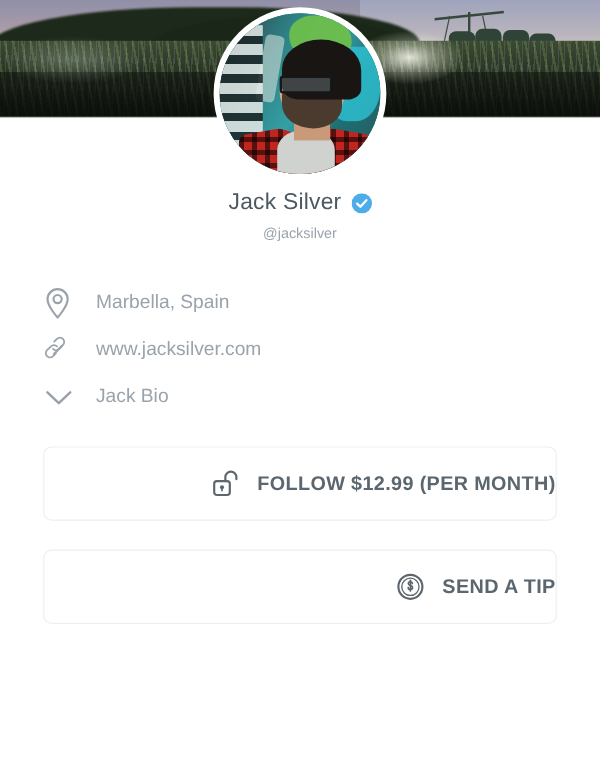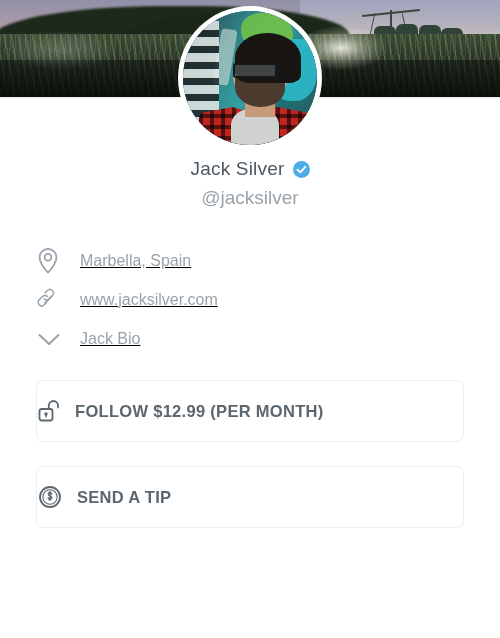--- a/index.html
+++ b/index.html
@@ -249,34 +249,33 @@
   }
   .verified {
     display: inline-flex;
     align-items: center;
     justify-content: center;
     width: 17px;
     height: 17px;
   }
   .handle {
     margin-top: 7px;
-    font-size: 19px;
+    font-size: 12px;
     color: #9aa3ab;
   }
 
   
   .info-list {
     margin-top: 32px;
     padding-left: 36px;
   }
   .info-row {
     display: flex;
     align-items: center;
     height: 39px;
-    text-decoration: underline;
   }
   .info-icon {
     width: 34px;
     display: flex;
     align-items: center;
     justify-content: flex-start;
     flex: none;
   }
   .info-text {
     font-size: 16px;
@@ -289,21 +288,21 @@
     margin-top: 22px;
     padding: 0 36px;
   }
   .action-btn {
     height: 62px;
     border: 1px solid #ecf0f1;
     border-radius: 7px;
     background: #ffffff;
     display: flex;
     align-items: center;
-    justify-content: flex-start;
+    justify-content: flex-end;
     gap: 14px;
     margin-bottom: 24px;
     cursor: pointer;
     box-sizing: border-box;
   }
   .action-btn:last-child { margin-bottom: 15px; }
   .action-label {
     font-size: 16.5px;
     font-weight: bold;
     color: #5b666e;

